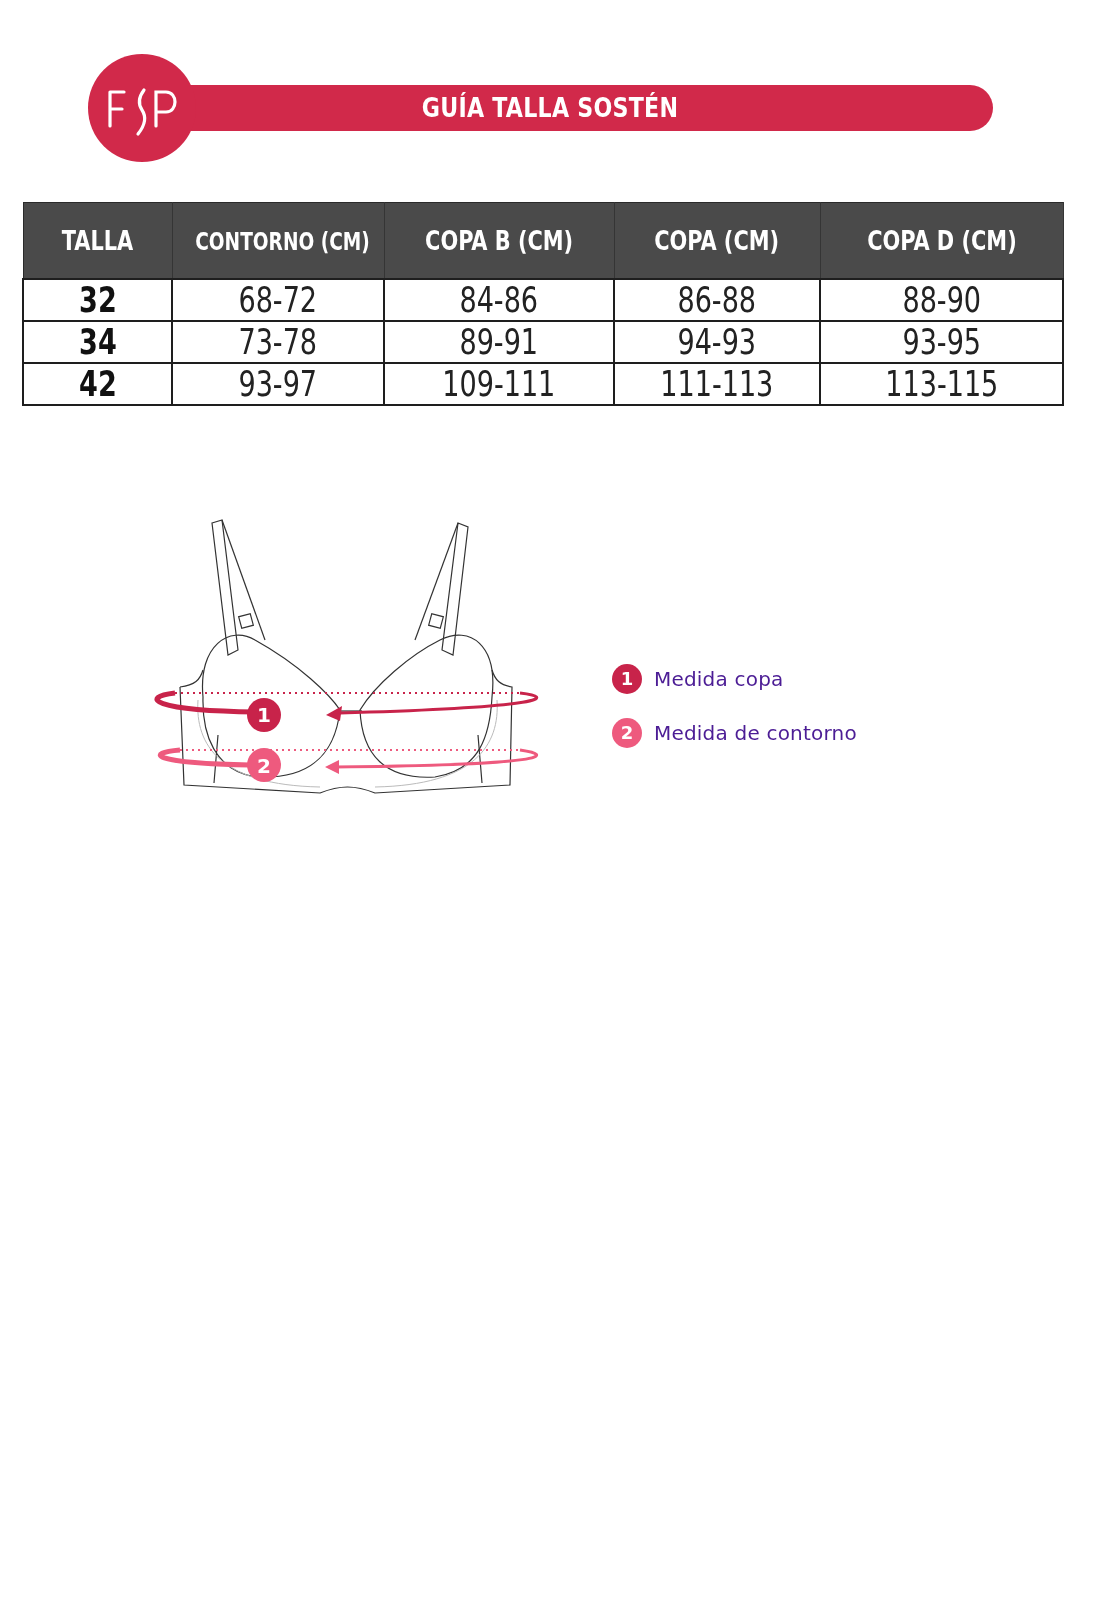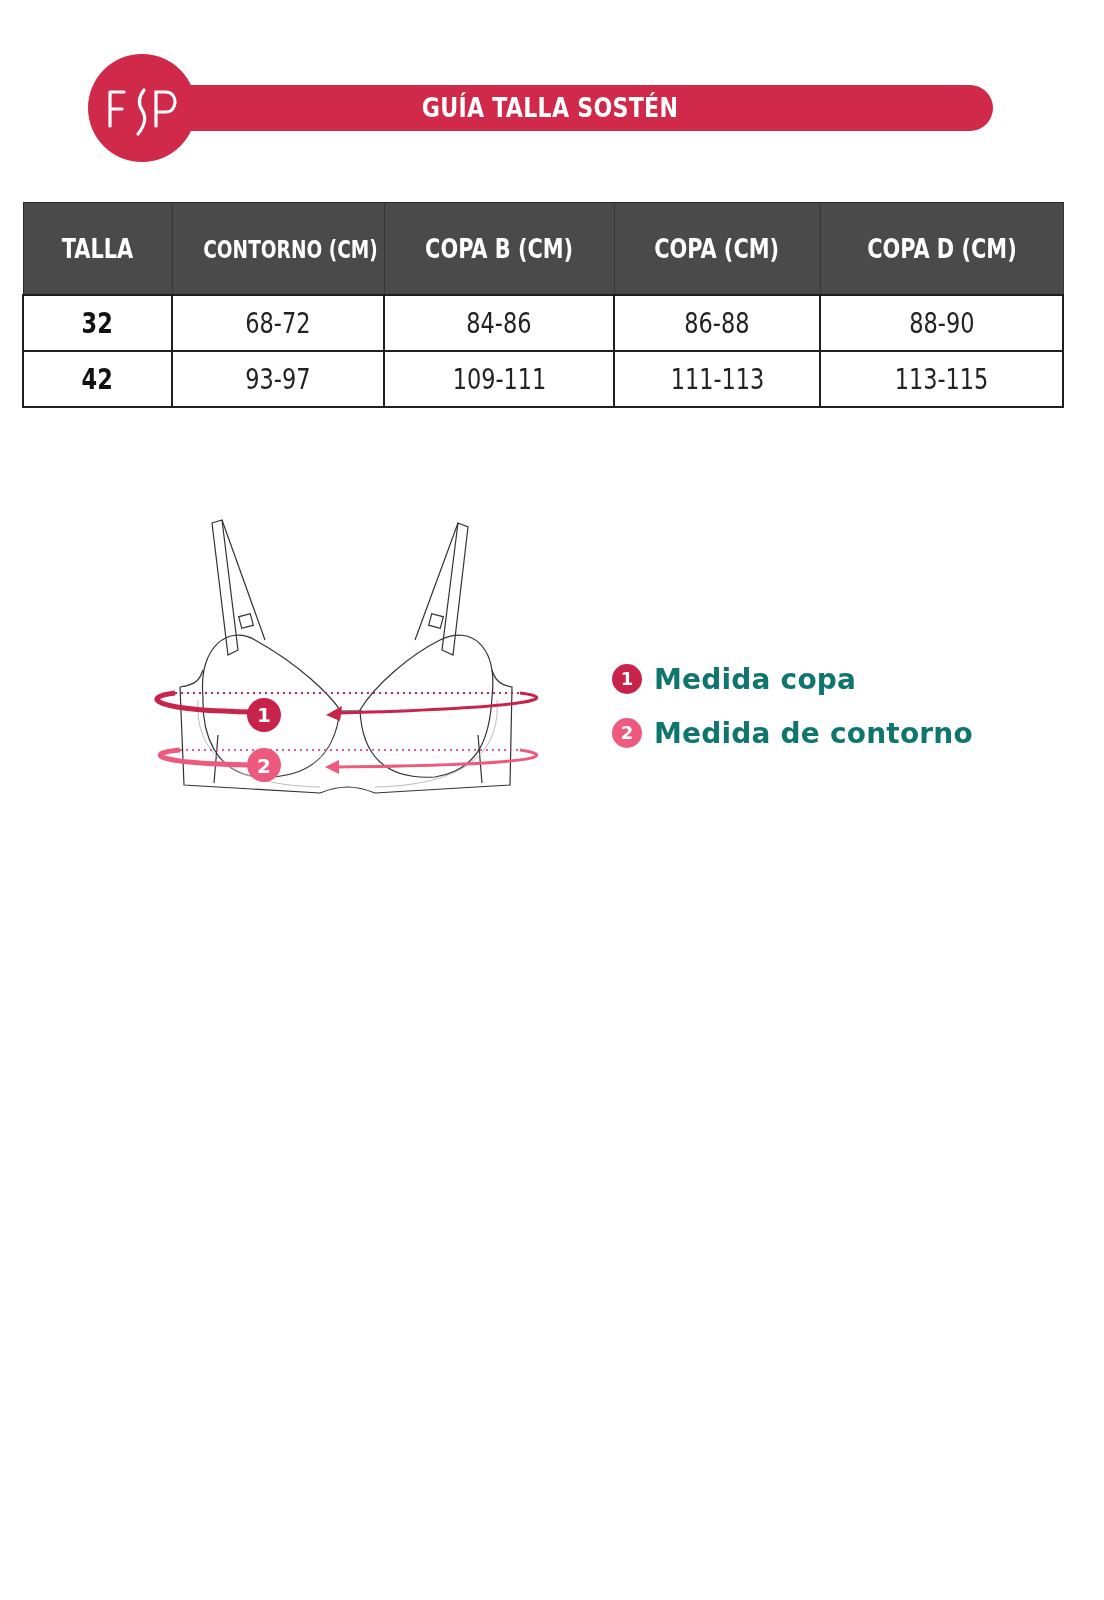--- a/index.html
+++ b/index.html
@@ -12,35 +12,35 @@
                   text-align:center; color:#ffffff; font-weight:bold; font-size:27px;
                   font-family:"DejaVu Sans", sans-serif; transform:scaleX(0.82); transform-origin:center; letter-spacing:0.3px;}
   .logo-circle { position:absolute; left:88px; top:54px; width:108px; height:108px; border-radius:50%;
                  background:#D1294A; }
   .logo-text { position:absolute; left:88px; top:54px; width:108px; height:108px; line-height:108px;
                text-align:center; color:#fff; font-size:40px; font-family:"DejaVu Sans", sans-serif;
                transform:scaleX(0.75); }
   table.size-table { position:absolute; left:22px; top:202px; width:1040px; border-collapse:collapse;
                      table-layout:fixed; }
   .size-table th { background:#4A4A4A; color:#ffffff; height:59px; font-weight:bold; font-size:27px;
-                   border:1.5px solid #2a2a2a; border-right:1.5px solid #353535; padding:16px; white-space:nowrap;
+                   border:1.5px solid #2a2a2a; border-right:1.5px solid #353535; padding:8px; white-space:nowrap;
                    font-family:"DejaVu Sans Condensed","DejaVu Sans", sans-serif; }
   .size-table th span { display:inline-block; transform:scaleX(0.86); }
-  .size-table td { height:38px; border:2px solid #1e1e1e; text-align:center; font-size:29px; color:#222;
-                   padding:8px; font-family:"DejaVu Sans Condensed","DejaVu Sans", sans-serif; }
+  .size-table td { height:38px; border:2px solid #1e1e1e; text-align:center; font-size:35px; color:#222;
+                   padding:0; font-family:"DejaVu Sans Condensed","DejaVu Sans", sans-serif; }
   .size-table td span { display:inline-block; transform:scaleX(0.86); font-weight:300; }
   .size-table td.talla span { font-weight:bold; color:#111; }
   .illustration { position:absolute; left:140px; top:515px; width:420px; height:280px; }
   .legend { position:absolute; left:612px; top:652px; }
   .legend-item { display:flex; align-items:center; height:54px; }
   .badge { width:30px; height:30px; border-radius:50%; color:#fff; font-weight:bold; font-size:18px;
            text-align:center; line-height:30px; margin-right:12px; font-family:"DejaVu Sans", sans-serif; }
   .badge.b1 { background:#C8234A; }
   .badge.b2 { background:#EE5A7E; }
-  .legend-label { font-size:28px; color:#0f766e; font-family:"DejaVu Sans", sans-serif; letter-spacing:0.2px;font-weight:bold;}
+  .legend-label { font-size:20px; color:#4c1d95; font-family:"DejaVu Sans", sans-serif; letter-spacing:0.2px;}
 </style>
 </head>
 <body>
 
 <div class="banner">
   <div class="banner-bar"></div>
   <div class="banner-title">GUÍA TALLA SOSTÉN</div>
   <div class="logo-circle"></div>
   <div class="logo-text">
     <svg width="108" height="108" viewBox="0 0 108 108" style="transform:scaleX(1.333);">
@@ -70,20 +70,27 @@
       <th><span>COPA D (CM)</span></th>
     </tr>
   </thead>
   <tbody>
     <tr>
       <td class="talla"><span>32</span></td>
       <td><span>68-72</span></td>
       <td><span>84-86</span></td>
       <td><span>86-88</span></td>
       <td><span>88-90</span></td>
+    </tr>
+    <tr>
+      <td class="talla"><span>34</span></td>
+      <td><span>73-78</span></td>
+      <td><span>89-91</span></td>
+      <td><span>94-93</span></td>
+      <td><span>93-95</span></td>
     </tr>
     <tr>
       <td class="talla"><span>42</span></td>
       <td><span>93-97</span></td>
       <td><span>109-111</span></td>
       <td><span>111-113</span></td>
       <td><span>113-115</span></td>
     </tr>
   </tbody>
 </table>

